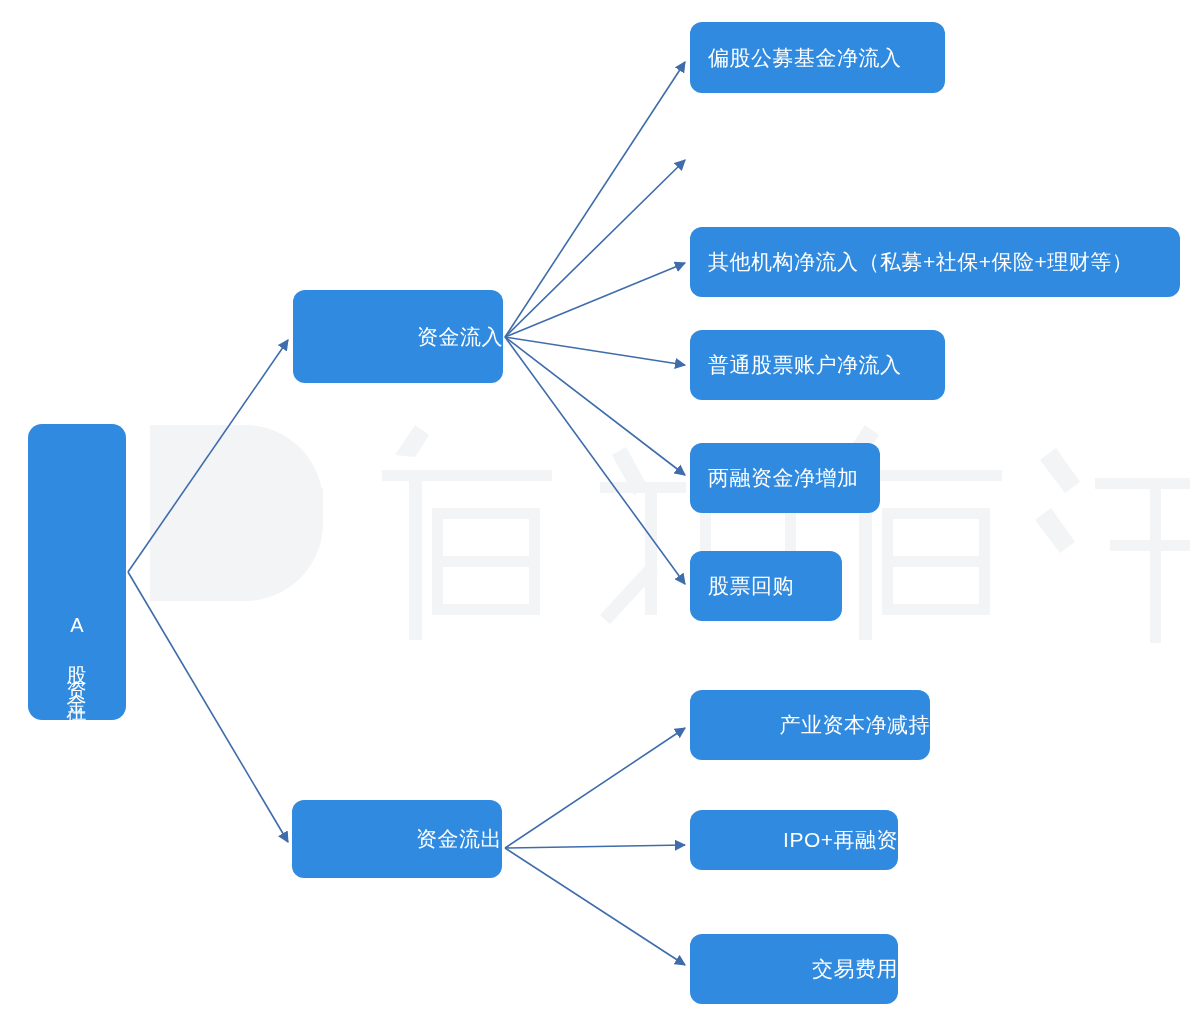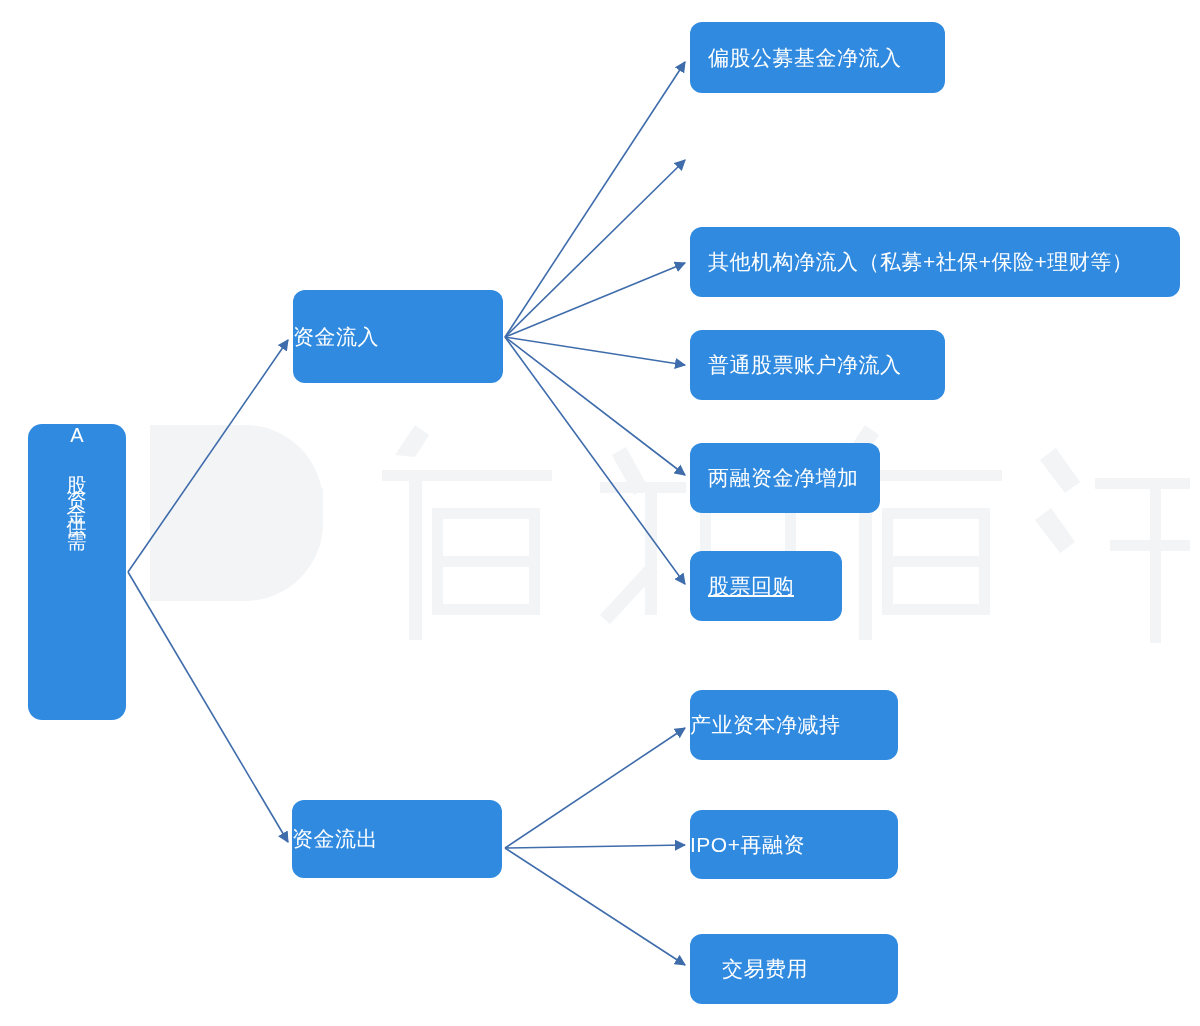--- a/index.html
+++ b/index.html
@@ -42,21 +42,21 @@
 
   
   .node {
     position: absolute;
     box-sizing: border-box;
     background: #2f8ae0;
     border-radius: 12px;
     color: #ffffff;
     display: flex;
     align-items: center;
-    justify-content: flex-start;
+    justify-content: flex-end;
     z-index: 2;
     letter-spacing: 0.5px;
   }
   .node-label {
     display: block;
     white-space: nowrap;
   }
 
   
   .node.root {
@@ -169,29 +169,29 @@
   </div>
 
   <div class="node leaf pad-left" style="left:690px; top:227px; width:490px; height:70px;">
     <span class="node-label">其他机构净流入（私募+社保+保险+理财等）</span>
   </div>
 
   <div class="node leaf pad-left" style="left:690px; top:443px; width:190px; height:70px;">
     <span class="node-label">两融资金净增加</span>
   </div>
 
-  <div class="node leaf pad-left" style="left:690px; top:551px; width:152px; height:70px;text-decoration:underline;">
+  <div class="node leaf pad-left" style="left:690px; top:551px; width:152px; height:70px;">
     <span class="node-label">股票回购</span>
   </div>
 
-  <div class="node leaf" style="left:690px; top:690px; width:208px; height:70px;">
+  <div class="node leaf" style="left:690px; top:690px; width:240px; height:70px;">
     <span class="node-label">产业资本净减持</span>
   </div>
 
-  <div class="node leaf" style="left:690px; top:810px; width:208px; height:69px;">
+  <div class="node leaf" style="left:690px; top:810px; width:208px; height:60px;">
     <span class="node-label">IPO+再融资</span>
   </div>
 
   <div class="node leaf" style="left:690px; top:934px; width:208px; height:70px;padding-left:32px;">
     <span class="node-label">交易费用</span>
   </div>
 
 </div>
 
 </body></html>

